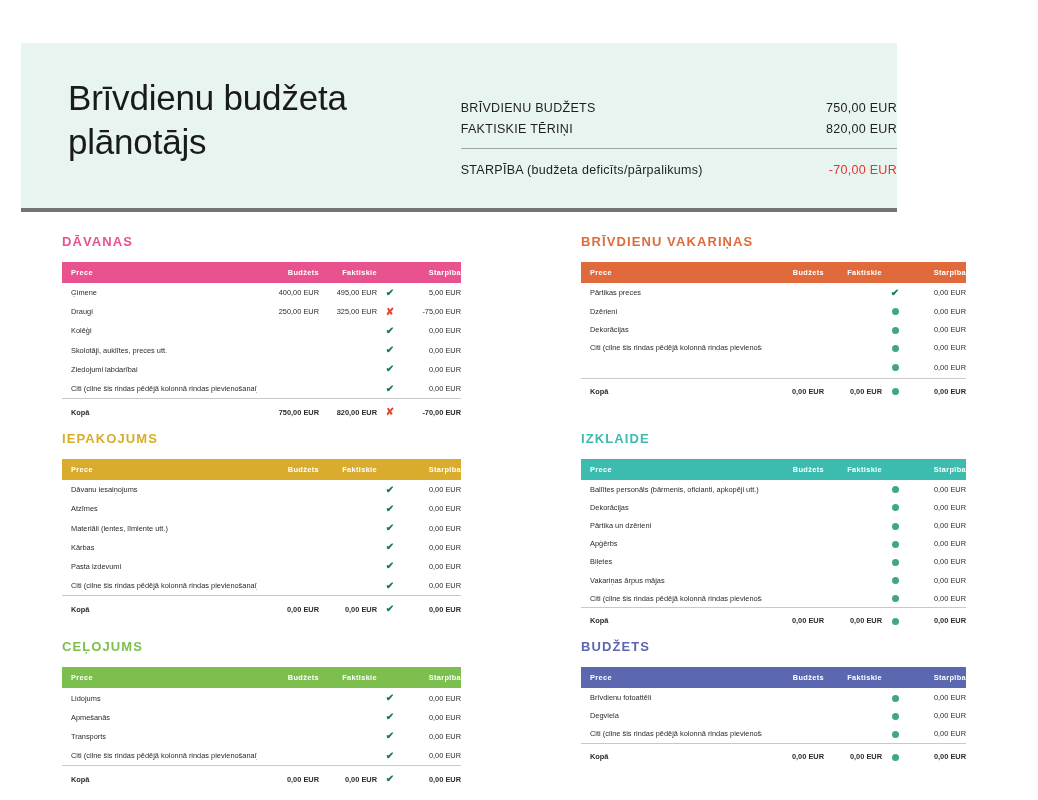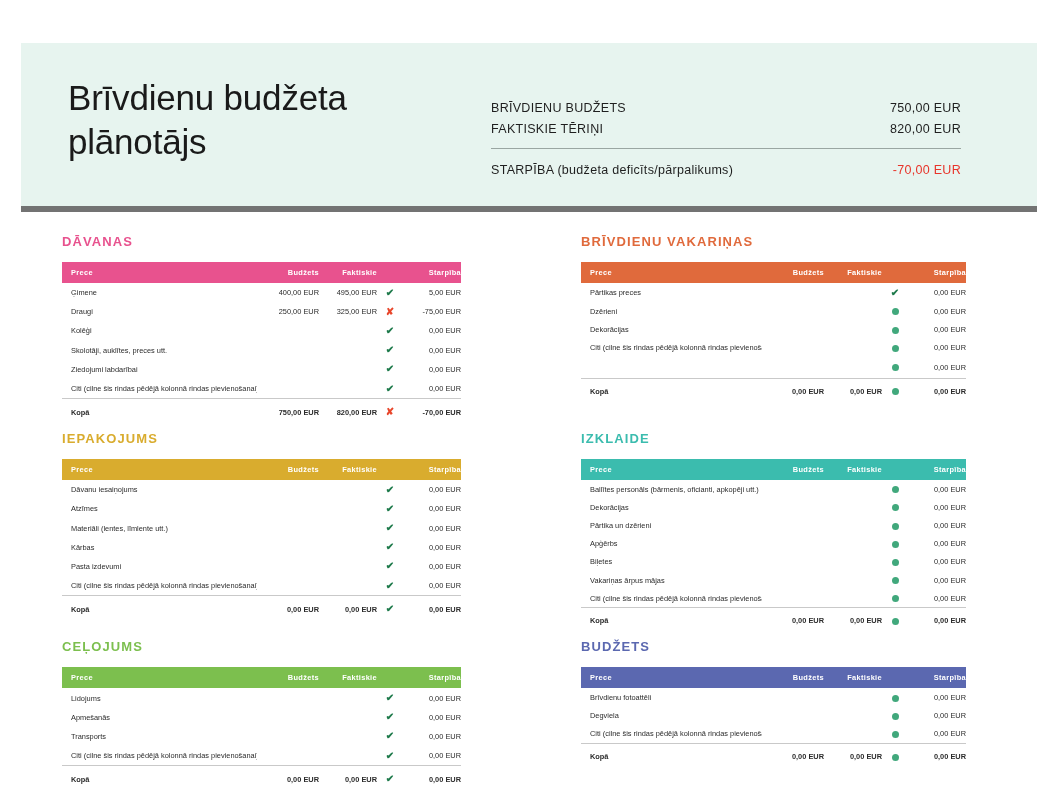--- a/index.html
+++ b/index.html
@@ -22,24 +22,24 @@
     height: 800px;
     background: #ffffff;
     box-sizing: border-box;
   }
 
   
   .header-band {
     position: absolute;
     left: 21px;
     top: 43px;
-    width: 1016px;
+    width: 876px;
     height: 169px;
     background: #e7f4ef;
-    border-bottom: 6px solid #737373;
+    border-bottom: 4px solid #737373;
     box-sizing: border-box;
     display: flex;
     align-items: flex-start;
   }
 
   .title-wrap {
     width: 470px;
     padding-left: 47px;
     padding-top: 33px;
     box-sizing: border-box;

